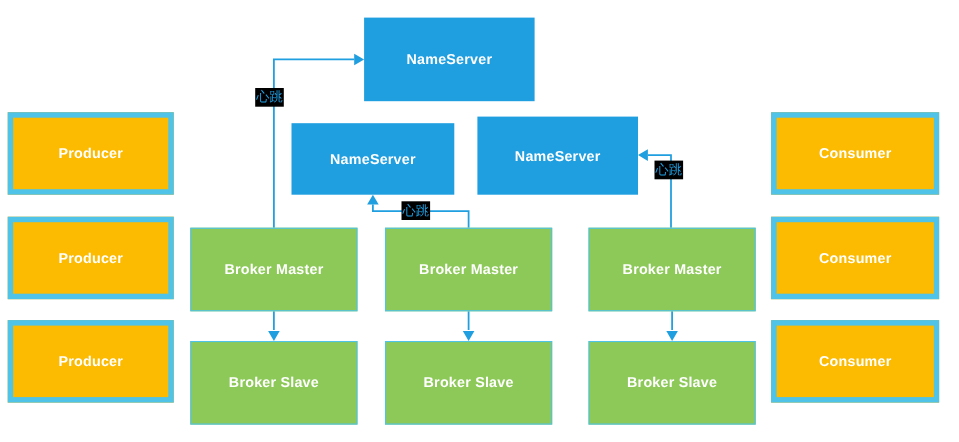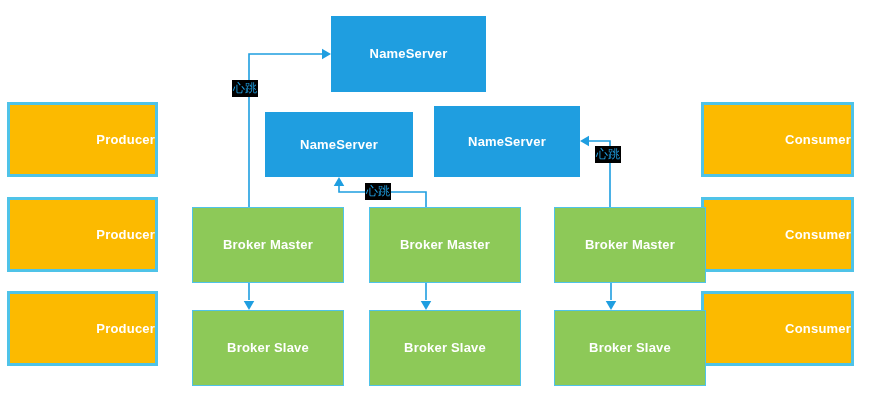--- a/index.html
+++ b/index.html
@@ -30,27 +30,25 @@
     text-align: center;
     line-height: 1.2;
     z-index: 3;
   }
   .node.blue {
     background: #1f9ee0;
     border: none;
   }
   .node.orange {
     background: #fcba00;
-    border: 3px solid #0c4a6e;
-    justify-content: flex-end;
+    border: 5px solid #0c4a6e;
   }
   .node.green {
     background: #8dc958;
     border: 1px solid #4fc3e8;
-    margin-left: 19px;
   }
   .edge-layer {
     position: absolute;
     left: 0;
     top: 0;
     width: 872px;
     height: 402px;
     z-index: 1;
     pointer-events: none;
   }

